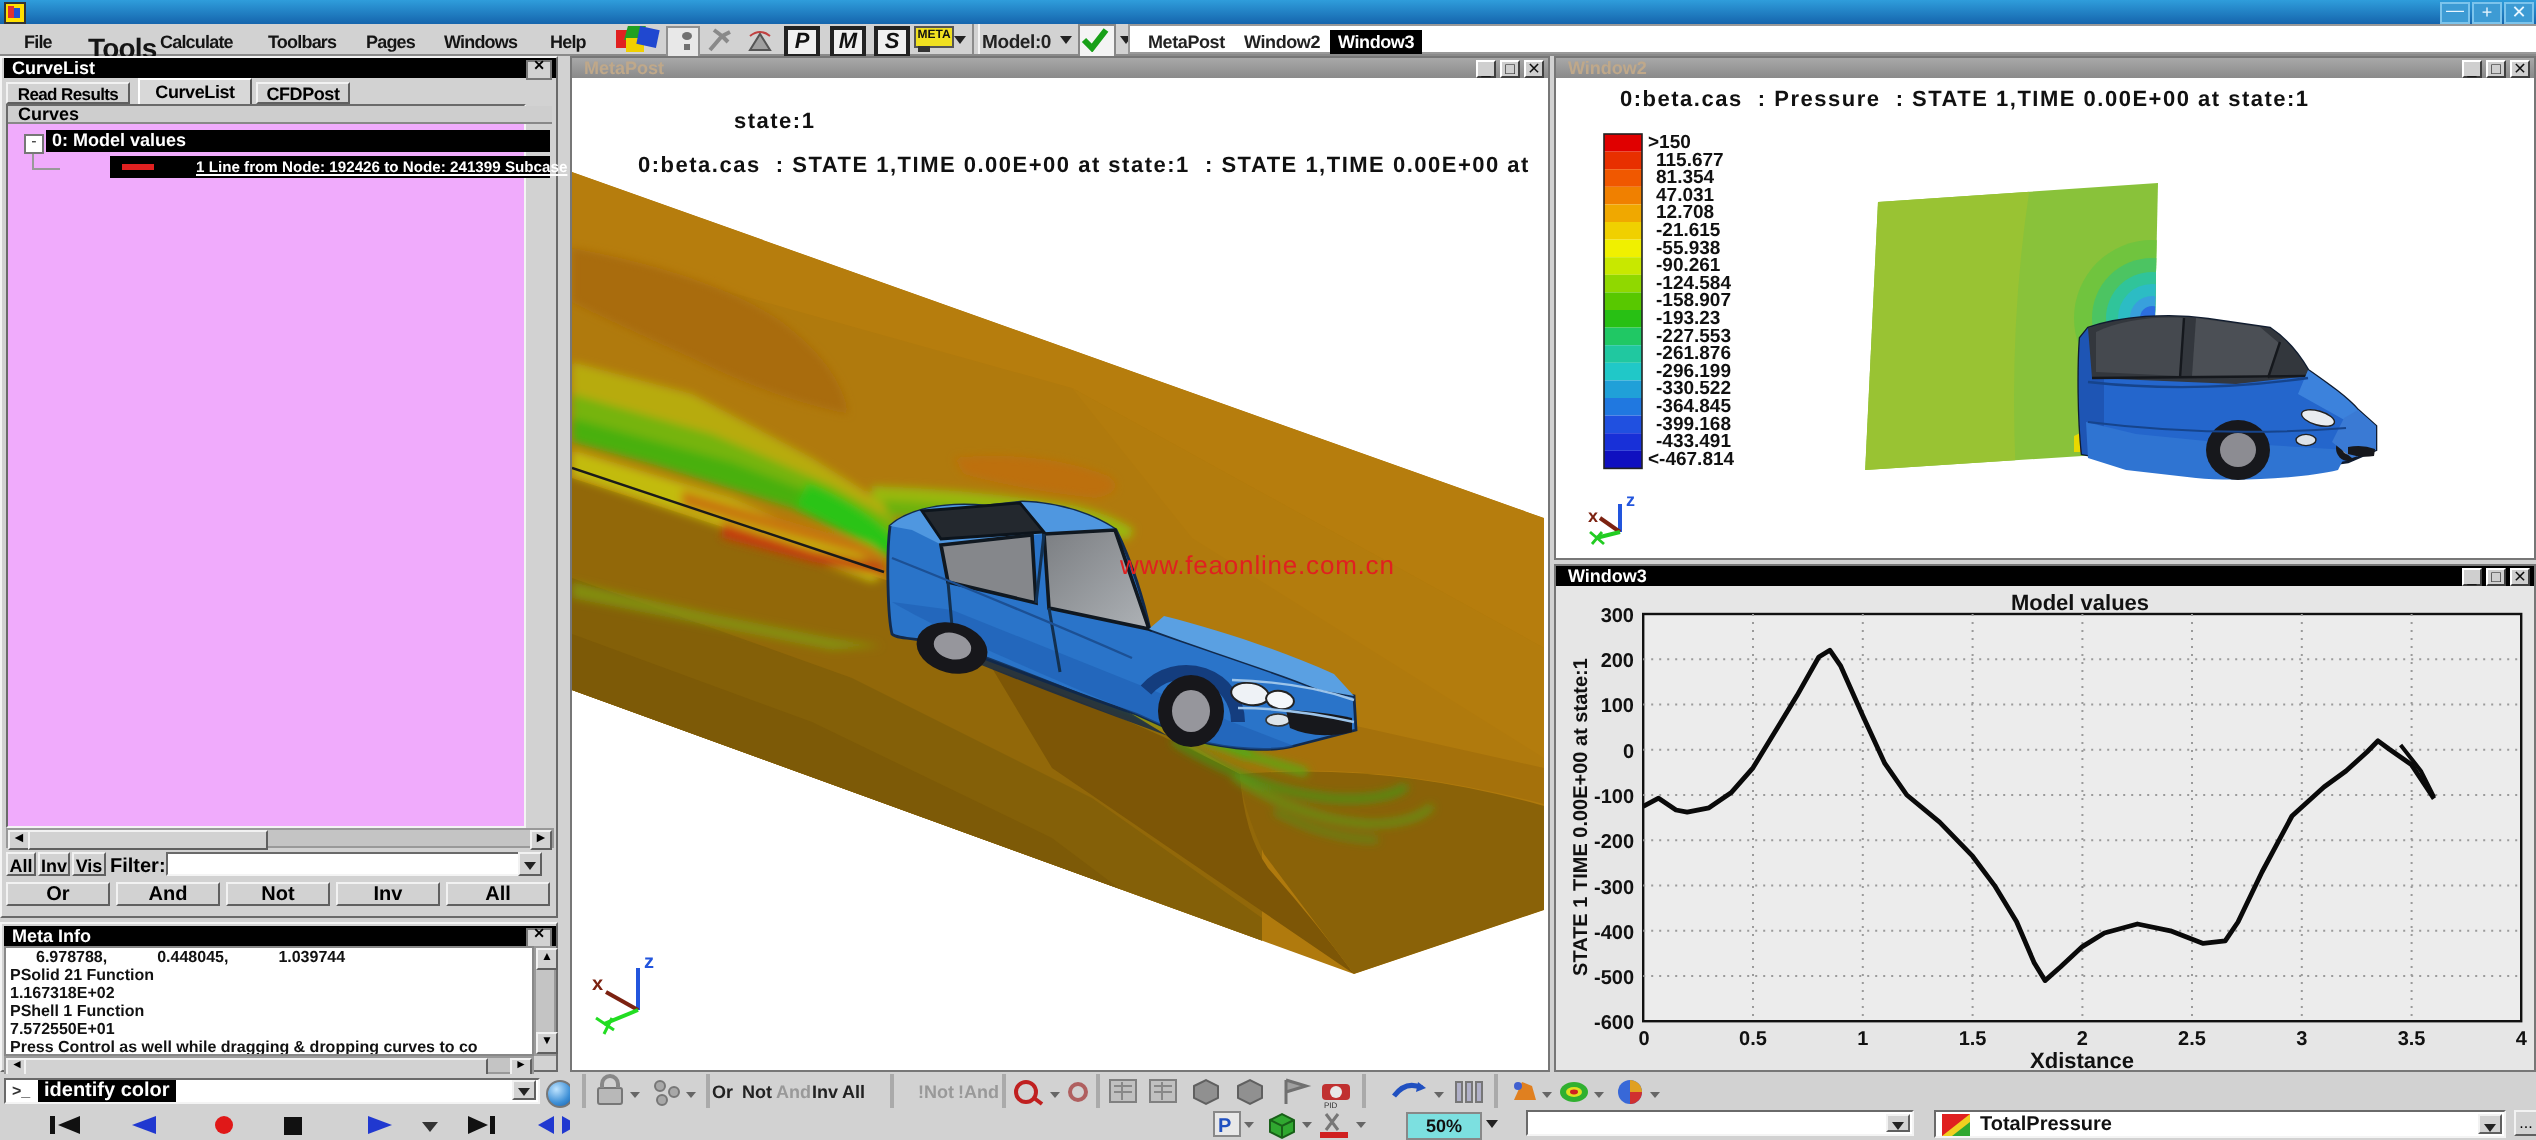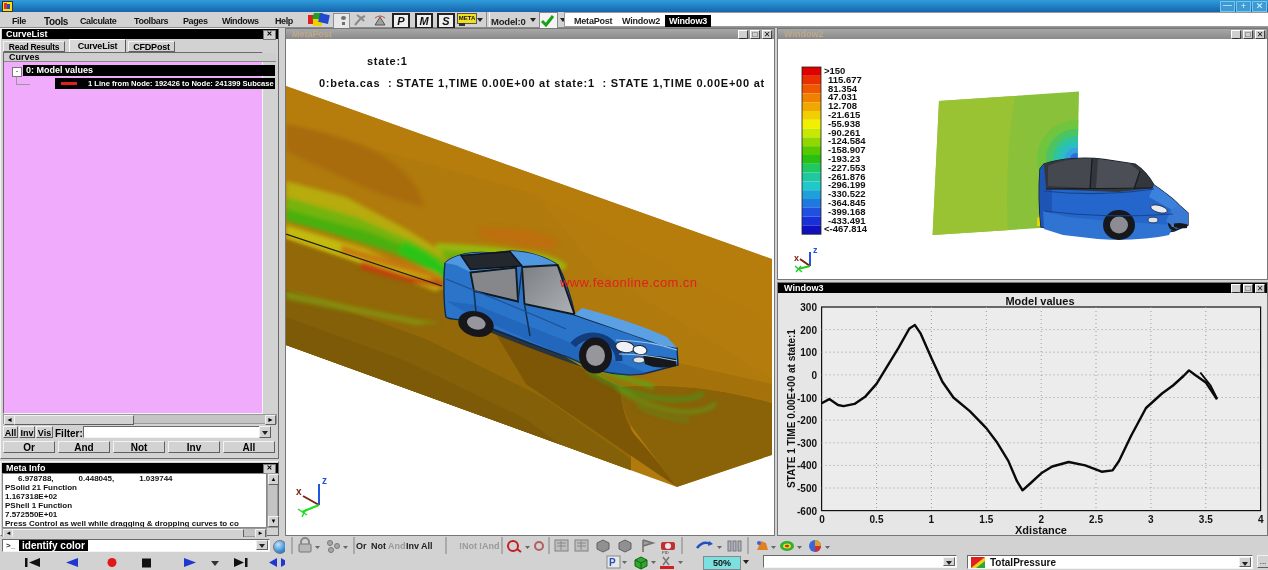--- a/index.html
+++ b/index.html
@@ -25,21 +25,21 @@
      <div class="abs" style="left:1px;top:1px;width:3px;height:6px;background:#e03030;"></div>
      <div class="abs" style="left:4px;top:2px;width:3px;height:5px;background:#2050d0;"></div>
   </div>
   <div class="abs" style="left:1220px;top:1px;width:13px;height:9px;background:#3d9bd4;border:1px solid #7cc4ec;color:#e8f6ff;font-size:9px;line-height:6px;text-align:center;">—</div>
   <div class="abs" style="left:1236px;top:1px;width:13px;height:9px;background:#3d9bd4;border:1px solid #7cc4ec;color:#e8f6ff;font-size:9px;line-height:8px;text-align:center;">+</div>
   <div class="abs" style="left:1252px;top:1px;width:13px;height:9px;background:#3d9bd4;border:1px solid #7cc4ec;color:#e8f6ff;font-size:9px;line-height:8px;text-align:center;">✕</div>
 </div>
 
 <div class="abs" style="left:0;top:12px;width:1268px;height:16px;background:#d2d2d2;border-bottom:1px solid #8a8a8a;box-sizing:border-box;">
   <div class="abs b" style="top:4px;font-size:9px;letter-spacing:-0.4px;color:#151515;left:12px;">File</div>
-  <div class="abs b" style="top:4px;font-size:10px;letter-spacing:-0.4px;color:#151515;left:44px;">Tools</div>
+  <div class="abs b" style="top:4px;font-size:14px;letter-spacing:-0.4px;color:#151515;left:44px;">Tools</div>
   <div class="abs b" style="top:4px;font-size:9px;letter-spacing:-0.4px;color:#151515;left:80px;">Calculate</div>
   <div class="abs b" style="top:4px;font-size:9px;letter-spacing:-0.4px;color:#151515;left:134px;">Toolbars</div>
   <div class="abs b" style="top:4px;font-size:9px;letter-spacing:-0.4px;color:#151515;left:183px;">Pages</div>
   <div class="abs b" style="top:4px;font-size:9px;letter-spacing:-0.4px;color:#151515;left:222px;">Windows</div>
   <div class="abs b" style="top:4px;font-size:9px;letter-spacing:-0.4px;color:#151515;left:275px;">Help</div>
 
   <div class="abs" id="tb-logo" style="left:308px;top:1px;width:21px;height:14px;">
     <div class="abs" style="left:0px;top:2px;width:8px;height:9px;background:#e02020;"></div>
     <div class="abs" style="left:5px;top:0px;width:9px;height:7px;background:#20a020;transform:skewX(-15deg);"></div>
     <div class="abs" style="left:5px;top:6px;width:9px;height:7px;background:#f0d000;"></div>
@@ -93,21 +93,21 @@
   <div class="abs sunken" style="left:2px;top:23px;width:260px;height:362px;background:#f0abfc;box-sizing:border-box;">
     <div class="abs b" style="left:0;top:0;width:272px;height:9px;background:#cecece;border-bottom:1px solid #888;font-size:9px;line-height:9px;padding-left:5px;box-sizing:border-box;">Curves</div>
 
     <div class="abs" style="left:8px;top:14px;width:8px;height:8px;background:#fff;border:1px solid #777;font-size:8px;line-height:6px;text-align:center;color:#333;">-</div>
     <div class="abs b" style="left:19px;top:12px;width:252px;height:11px;background:#000;color:#fff;font-size:9px;line-height:11px;padding-left:3px;box-sizing:border-box;">0: Model values</div>
     <div class="abs" style="left:12px;top:24px;width:1px;height:8px;background:#999;"></div>
     <div class="abs" style="left:12px;top:31px;width:14px;height:1px;background:#999;"></div>
 
     <div class="abs b" style="left:51px;top:25px;width:220px;height:11px;background:#000;color:#fff;font-size:7.6px;line-height:11px;box-sizing:border-box;white-space:nowrap;">
       <div class="abs" style="left:6px;top:4px;width:16px;height:3px;background:#e02020;"></div>
-      <span style="padding-left:33px;">1 Line from Node: 192426 to Node: 241399 Subcase</span>
+      <span style="padding-left:43px;text-decoration:underline;">1 Line from Node: 192426 to Node: 241399 Subcase</span>
     </div>
   </div>
 
   <div class="abs" style="left:2px;top:385px;width:274px;height:10px;background:#c4c4c4;border:1px solid #999;box-sizing:border-box;">
     <div class="abs btn" style="left:0;top:0;width:9px;height:8px;font-size:7px;line-height:8px;text-align:center;">◄</div>
     <div class="abs btn" style="left:1px;top:0;width:118px;height:8px;margin-left:9px;"></div>
     <div class="abs btn" style="right:0;top:0;width:9px;height:8px;font-size:7px;line-height:8px;text-align:center;">►</div>
   </div>
 
   <div class="abs" style="left:2px;top:397px;width:274px;height:13px;">
@@ -318,20 +318,21 @@
     <text x="36" y="445" font-size="10" font-weight="bold" fill="#2255dd">z</text>
     <text x="10" y="456" font-size="10" font-weight="bold" fill="#7c2211">x</text>
   </svg>
 </div>
 
 <div class="abs" style="left:777px;top:28px;width:491px;height:252px;border:1px solid #777;background:#fff;box-sizing:border-box;">
   <div class="wtitle abs" style="left:0;top:0;width:489px;height:10px;background:linear-gradient(#a8a8a8,#8a8a8a);padding-left:6px;box-sizing:border-box;line-height:10px;">Window2</div>
   <div class="wbtn" style="right:26px;top:1px;">_</div>
   <div class="wbtn" style="right:14px;top:1px;">□</div>
   <div class="wbtn" style="right:2px;top:1px;">✕</div>
+  <div class="abs b" style="left:32px;top:15px;font-size:11px;letter-spacing:0.75px;color:#111;white-space:nowrap;">0:beta.cas&nbsp; : Pressure&nbsp; : STATE 1,TIME 0.00E+00 at state:1</div>
   <svg class="abs" style="left:0;top:10px;" width="489" height="240" viewBox="0 0 489 240">
 
     <g>
       <rect x="24" y="28" width="19" height="8.8" fill="#e00000"></rect>
       <rect x="24" y="36.8" width="19" height="8.8" fill="#e83000"></rect>
       <rect x="24" y="45.6" width="19" height="8.8" fill="#f05800"></rect>
       <rect x="24" y="54.4" width="19" height="8.8" fill="#f08000"></rect>
       <rect x="24" y="63.2" width="19" height="8.8" fill="#f0a800"></rect>
       <rect x="24" y="72" width="19" height="8.8" fill="#f0d000"></rect>
       <rect x="24" y="80.8" width="19" height="8.8" fill="#f0f000"></rect>

